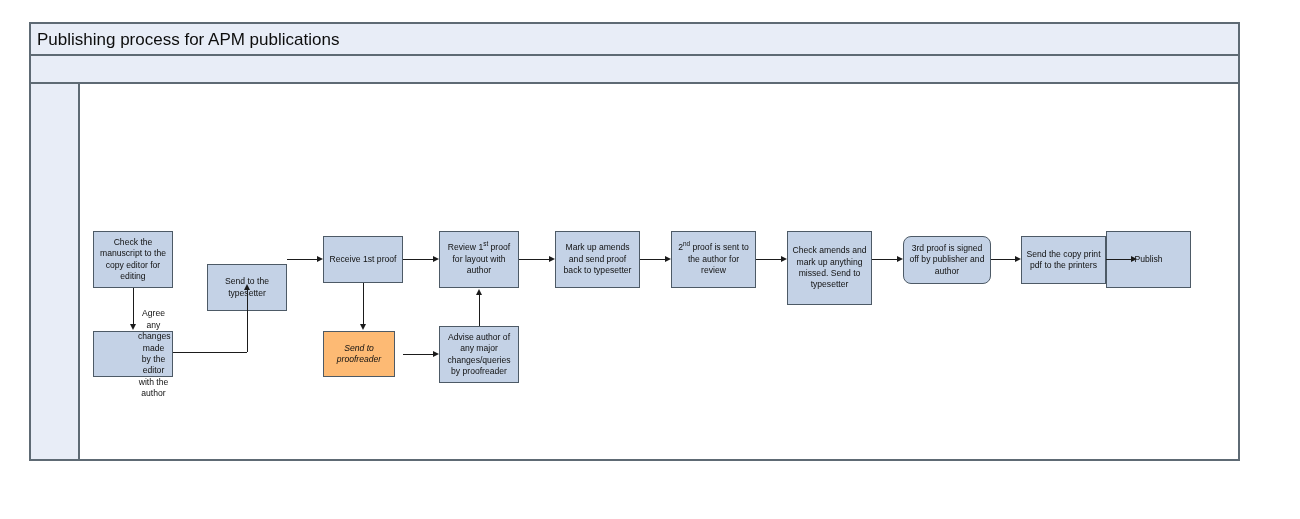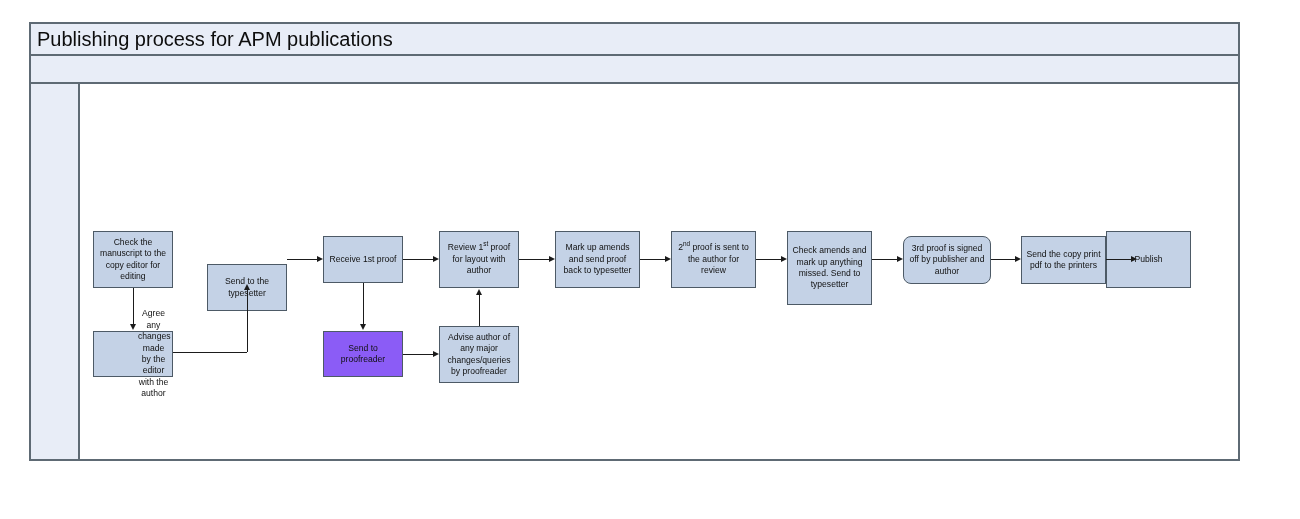--- a/index.html
+++ b/index.html
@@ -38,21 +38,21 @@
     top: 0;
     right: 0;
     height: 32px;
     background: #e8edf7;
     border-bottom: 2px solid #5e6a74;
     box-sizing: border-box;
     display: flex;
     align-items: center;
   }
   .pool-title-text {
-    font-size: 20px;
+    font-size: 17px;
     color: #0d0d0d;
     padding-left: 6px;
     line-height: 1;
     white-space: nowrap;
   }
 
   .pool-subtitle-band {
     position: absolute;
     left: 0;
     top: 32px;
@@ -170,21 +170,21 @@
       </div>
       <div class="node" style="left: 93px; top: 331px; width: 80px; height: 46px; background: rgb(196, 210, 230); border-color: rgb(77, 90, 102); padding-left: 44px;">
         <span class="t">Agree any changes made by the editor with the author</span>
       </div>
       <div class="node" style="left: 207px; top: 236px; width: 80px; height: 47px; background: rgb(196, 210, 230); border-color: rgb(77, 90, 102); margin-top: 28px;">
         <span class="t">Send to the typesetter</span>
       </div>
       <div class="node" style="left: 323px; top: 236px; width: 80px; height: 47px; background: rgb(196, 210, 230); border-color: rgb(77, 90, 102);">
         <span class="t">Receive 1st proof</span>
       </div>
-      <div class="node" style="left: 323px; top: 331px; width: 80px; height: 46px; background: #8b5cf6; border-color: rgb(77, 90, 102);">
+      <div class="node" style="left: 323px; top: 331px; width: 72px; height: 46px; background: #fdba74; border-color: rgb(77, 90, 102); font-style: italic;">
         <span class="t">Send to proofreader</span>
       </div>
       <div class="node" style="left: 439px; top: 231px; width: 80px; height: 57px; background: rgb(196, 210, 230); border-color: rgb(77, 90, 102);">
         <span class="t">Review 1<sup>st</sup> proof for layout with author</span>
       </div>
       <div class="node" style="left: 439px; top: 326px; width: 80px; height: 57px; background: rgb(196, 210, 230); border-color: rgb(77, 90, 102);">
         <span class="t">Advise author of any major changes/queries by proofreader</span>
       </div>
       <div class="node" style="left: 555px; top: 231px; width: 85px; height: 57px; background: rgb(196, 210, 230); border-color: rgb(77, 90, 102);">
         <span class="t">Mark up amends and send proof back to typesetter</span>

